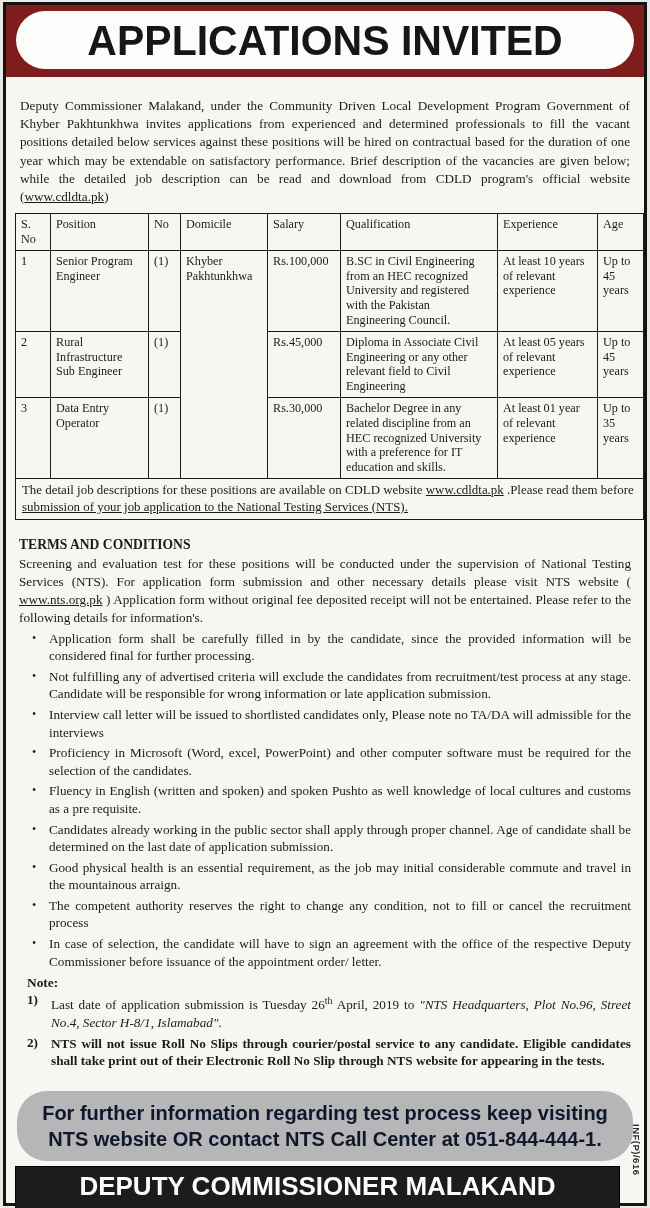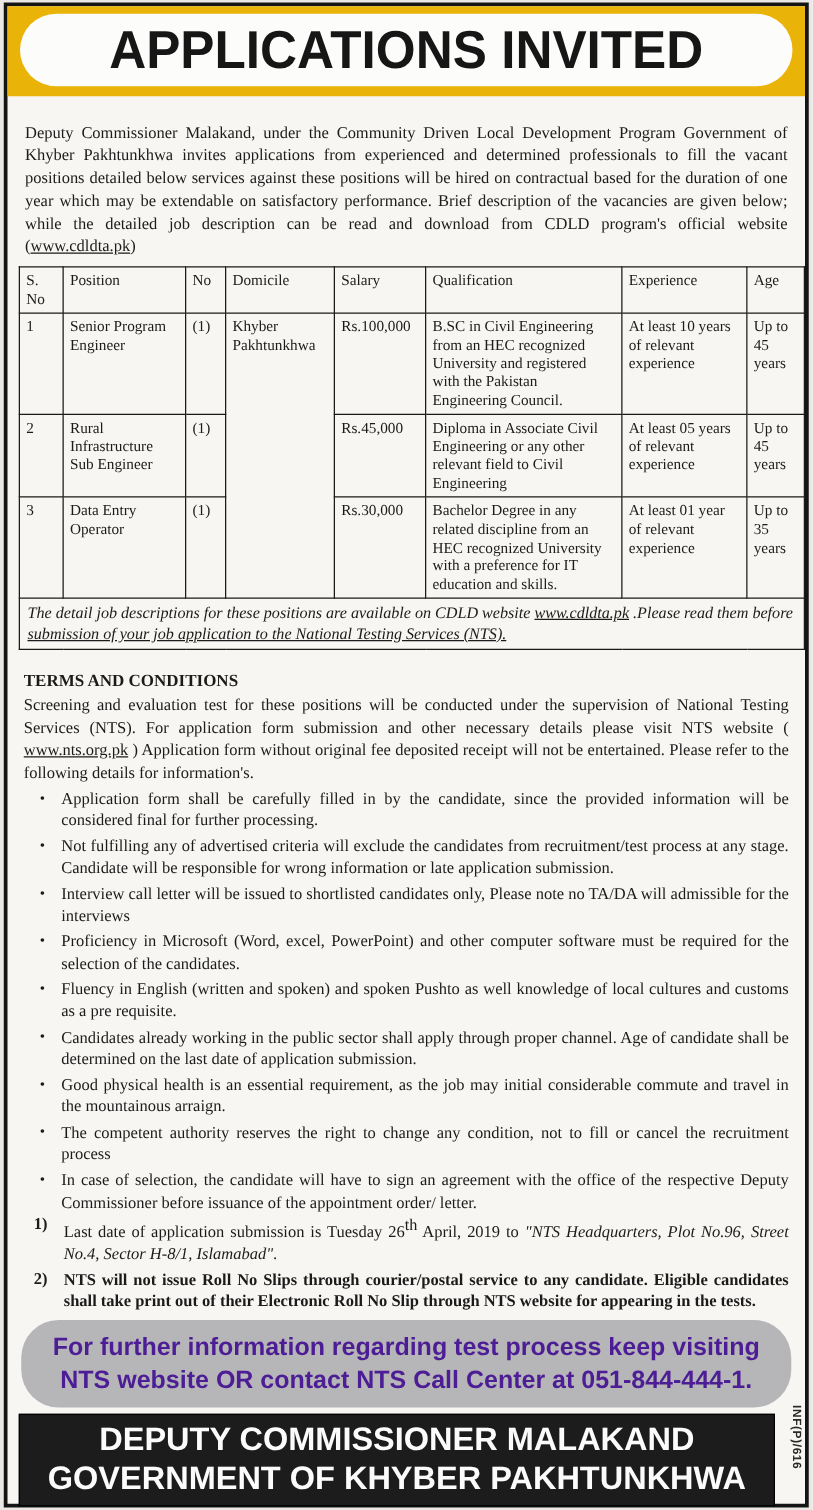--- a/index.html
+++ b/index.html
@@ -11,21 +11,21 @@
     color: #1b1b1b;
     position: relative;
   }
   .ad {
     position: absolute; top: 2px; left: 3px;
     width: 644px; height: 1204px;
     border: 3px solid #141414;
     background: #f7f6f3;
   }
   
-  .band { background: #eab308; height: 72px; position: relative; }
+  .band { background: #7f1d1d; height: 72px; position: relative; }
   .stadium {
     position: absolute; left: 10px; right: 10px; top: 6px; bottom: 8px;
     background: #fcfcfa; border-radius: 34px;
     display: flex; align-items: center; justify-content: center;
   }
   .ad-title {
     font-family: "Liberation Sans", sans-serif;
     font-weight: bold; font-size: 41px; color: #161616;
     letter-spacing: 0px; transform: scaleY(1.04);
     white-space: nowrap;
@@ -43,47 +43,47 @@
   }
   table.jobs th, table.jobs td {
     border: 1.5px solid #1a1a1a;
     padding: 3px 5px; vertical-align: top;
     font-size: 12.2px; line-height: 14.8px;
     font-weight: normal; text-align: left;
   }
   th.pre { white-space: pre-line; }
   td.domicile { text-align: center; vertical-align: middle; border-radius: 24px; }
   tr.footnote td {
-    font-size: 12.9px; line-height: 16.8px; padding: 3px 6px; font-style: italic;
+    font-size: 12.9px; line-height: 16.8px; padding: 3px 6px;
   }
   .u { text-decoration: underline; }
   
   .terms { padding: 13px 13px 0 13px; }
   .terms-heading { font-weight: bold; font-size: 13.6px; margin: 4px 0 2px 0; }
   .terms-para { text-align: justify; font-size: 13.2px; line-height: 18px; }
   .bullets { margin-top: 3px; }
   .bullet { display: flex; margin-top: 3px; }
   .bullet .dot { flex: none; width: 30px; text-align: center; font-size: 12px; padding-top: 1px; }
   .bullet .txt { flex: 1; text-align: justify; font-size: 13.2px; line-height: 17.6px; }
   .note-label { font-weight: bold; font-size: 13.4px; margin: 5px 0 1px 8px; }
   .note { display: flex; margin: 1px 0 3px 8px; }
   .note .num { flex: none; width: 24px; font-weight: bold; font-size: 13.2px; }
   .note .txt { flex: 1; text-align: justify; font-size: 13.2px; line-height: 17.6px; }
   .note .txt.bold { font-weight: bold; }
   .italic { font-style: italic; }
-  sup { font-size: 13px; }
+  sup { font-size: 10px; }
   
   .info-box {
-    margin: 6px 11px 5px 11px;
+    margin: 21px 11px 5px 11px;
     background: #b6b5b7; border-radius: 30px;
     padding: 9px 24px;
     text-align: center;
     font-family: "Liberation Sans", sans-serif;
     font-weight: bold; font-size: 20px; line-height: 26px;
-    color: #4c1d95;
+    color: #0f172a;
   }
   
   .footer {
     margin: 3px 24px 0 9px;
     background: #1d1c1c; color: #fbfbfb;
     border: 1px solid #000;
     text-align: center;
     font-family: "Liberation Sans", sans-serif;
     font-weight: bold; font-size: 26px; line-height: 31px;
     padding: 4px 2px 6px 2px;
@@ -208,20 +208,21 @@
       <div class="bullet">
         <span class="dot">•</span>
         <span class="txt">The competent authority reserves the right to change any condition, not to fill or cancel the recruitment process</span>
       </div>
       <div class="bullet">
         <span class="dot">•</span>
         <span class="txt">In case of selection, the candidate will have to sign an agreement with the office of the respective Deputy Commissioner before issuance of the appointment order/ letter.</span>
       </div>
     </div>
 
+    <div class="note-label">Note:</div>
     <div class="note">
       <span class="num">1)</span>
       <span class="txt"><span>Last date of application submission is Tuesday 26</span><sup>th</sup><span> April, 2019 to </span><span class="italic">"NTS Headquarters, Plot No.96, Street No.4, Sector H-8/1, Islamabad"</span><span>.</span></span>
     </div>
     <div class="note">
       <span class="num">2)</span>
       <span class="txt bold">NTS will not issue Roll No Slips through courier/postal service to any candidate. Eligible candidates shall take print out of their Electronic Roll No Slip through NTS website for appearing in the tests.</span>
     </div>
   </div>
 

